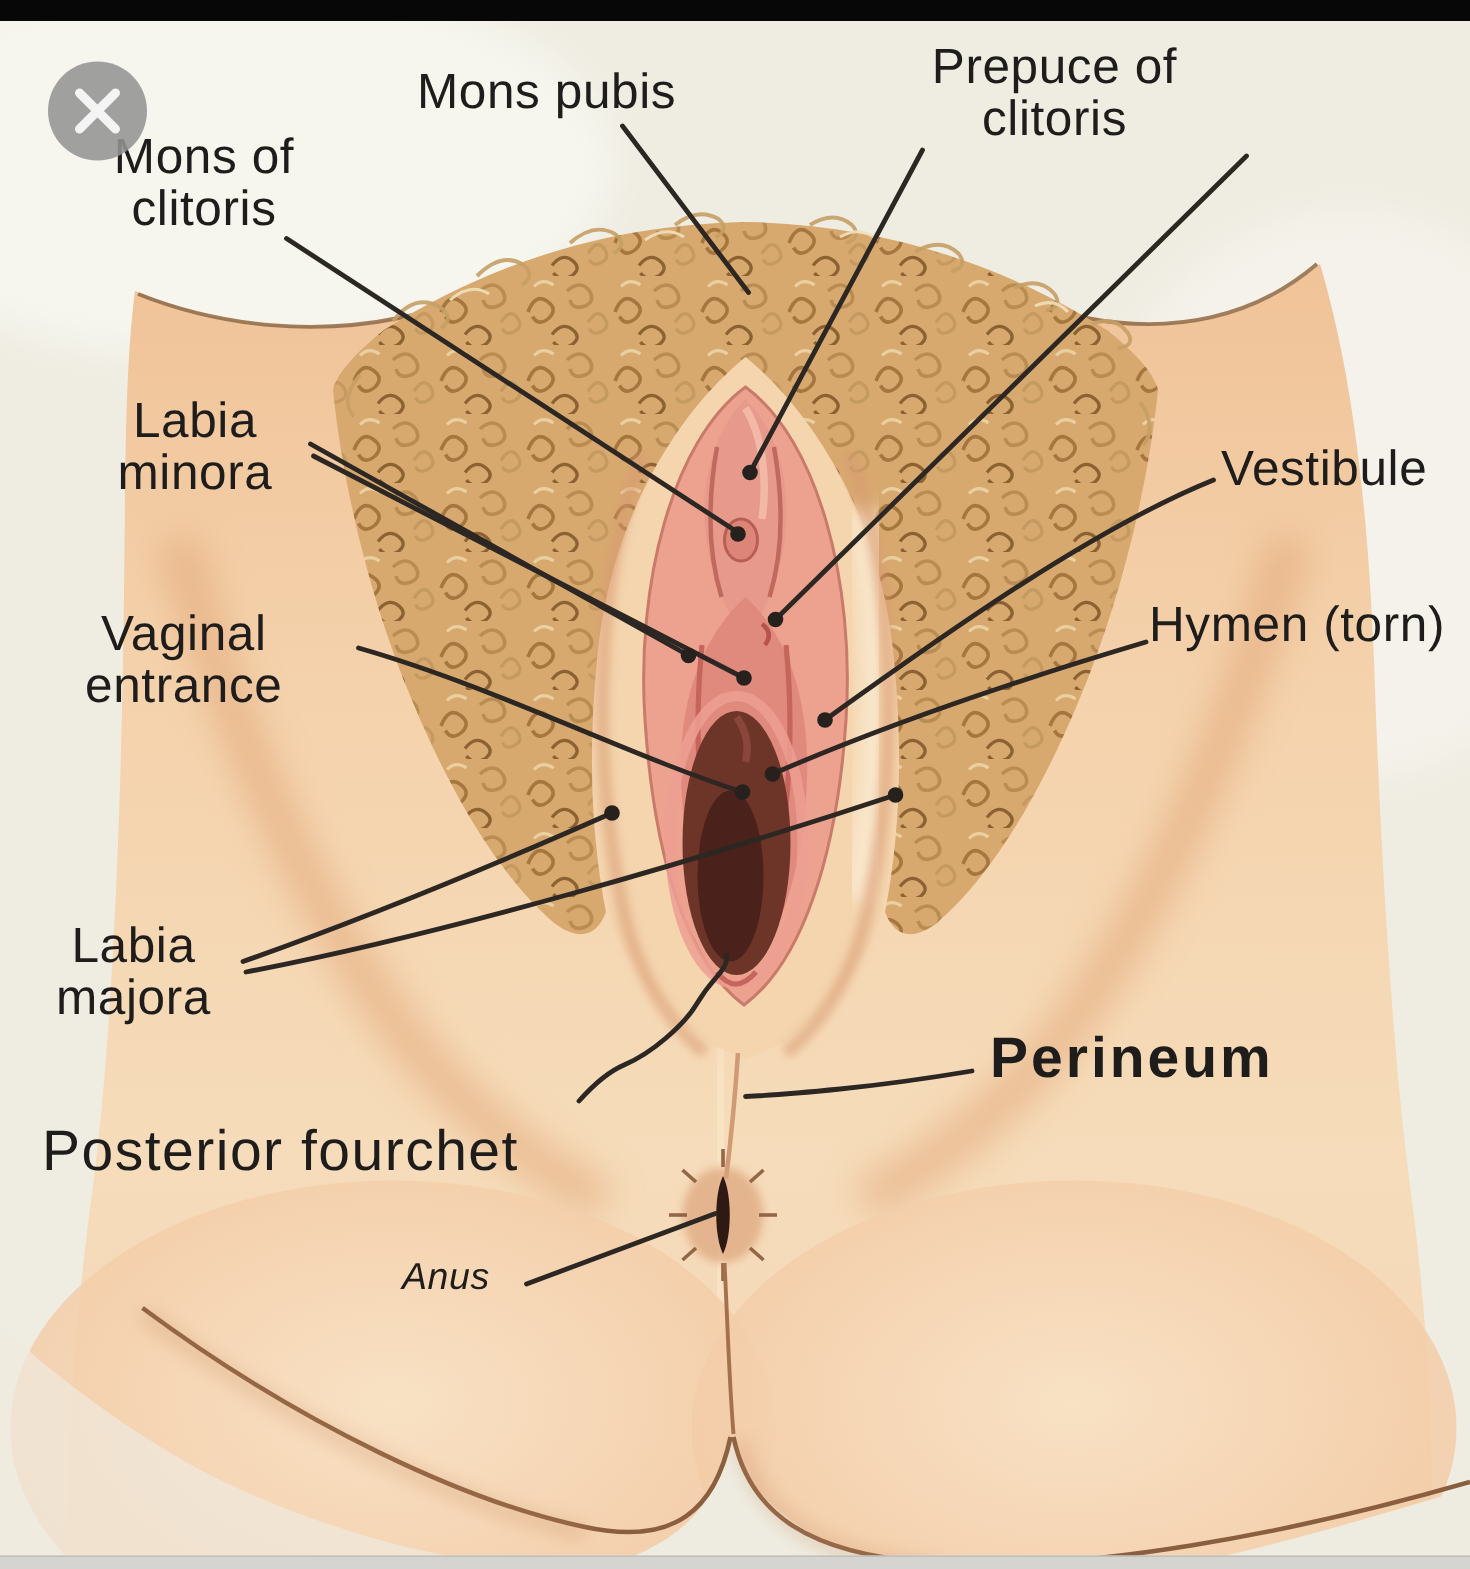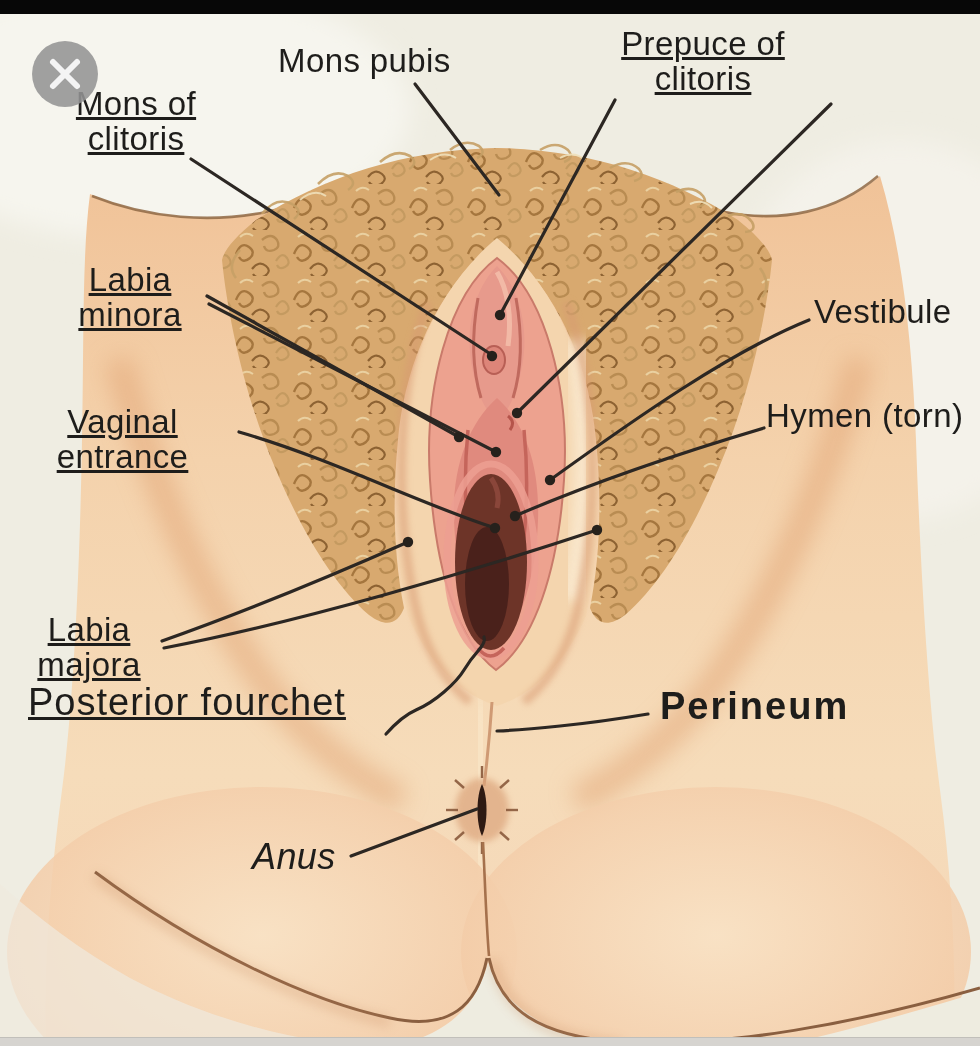--- a/index.html
+++ b/index.html
@@ -9,34 +9,34 @@
     font-family:"Liberation Sans", sans-serif;
   }
   .bar-top{position:absolute;left:0;top:0;width:980px;height:14px;background:#070707;z-index:6;}
   .bar-bottom{position:absolute;left:0;bottom:0;width:980px;height:8px;background:#d6d4d0;border-top:1px solid #c1bfba;z-index:6;}
   .illustration{position:absolute;left:0;top:0;z-index:1;}
   .lbl{
     position:absolute;z-index:4;color:#1e1d1b;
     font-size:33px;line-height:1.07;letter-spacing:.4px;
     white-space:pre-line;
   }
-  .lbl.center{text-align:center;text-decoration:underline;}
+  .lbl.center{text-align:center;}
   .lbl.italic{font-style:italic;}
   .lbl-mons{left:278px;top:43px;}
   .lbl-glans{left:46px;top:86px;width:180px;}
   .lbl-prepuce{left:603px;top:26px;width:200px;}
   .lbl-urethral{left:836px;top:69px;}
   .lbl-labia-minora{left:55px;top:262px;width:150px;}
   .lbl-vestibule{left:814px;top:294px;}
   .lbl-vaginal{left:35px;top:404px;width:175px;}
   .lbl-hymen{left:766px;top:398px;width:260px;}
   .lbl-labia-majora{left:14px;top:612px;width:150px;}
-  .lbl-fourchet{left:28px;top:682px;font-size:38px;letter-spacing:1px;text-decoration:underline;}
+  .lbl-fourchet{left:28px;top:748px;font-size:38px;letter-spacing:1px;}
   .lbl-perineum{left:660px;top:686px;font-size:38px;letter-spacing:2px;font-weight:bold;}
-  .lbl-anus{left:252px;top:838px;font-size:36px;}
+  .lbl-anus{left:268px;top:838px;font-size:25px;}
   .close-btn{
     position:absolute;left:32px;top:41px;width:66px;height:66px;border-radius:50%;
     background:rgba(148,148,148,.88);z-index:8;border:0;cursor:pointer;
     display:flex;align-items:center;justify-content:center;padding:0;
   }
 </style>
 </head>
 <body>
 
 <div class="screen">

